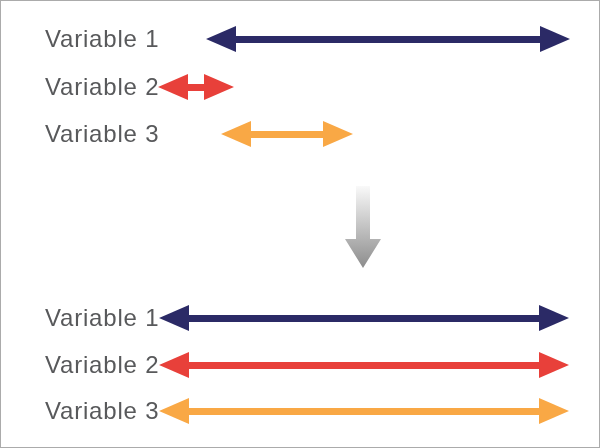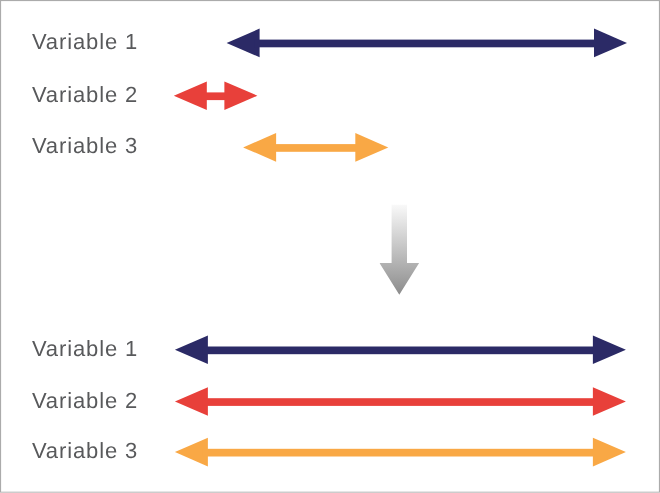--- a/index.html
+++ b/index.html
@@ -7,23 +7,23 @@
     position:relative;
     width:600px; height:448px;
     box-sizing:border-box;
     background:#ffffff;
     border:1px solid #ababab;
     font-family:"Liberation Sans", sans-serif;
     overflow:hidden;
   }
   .row-label {
     position:absolute;
-    left:28px;
+    left:44px;
     transform:translateY(-50%);
-    font-size:20px;
+    font-size:24px;
     letter-spacing:0.8px;
     color:#58595b;
     white-space:nowrap;
   }
   .dbl-arrow {
     position:absolute;
     height:26px;
   }
   .dbl-arrow::before, .dbl-arrow::after {
     content:"";

